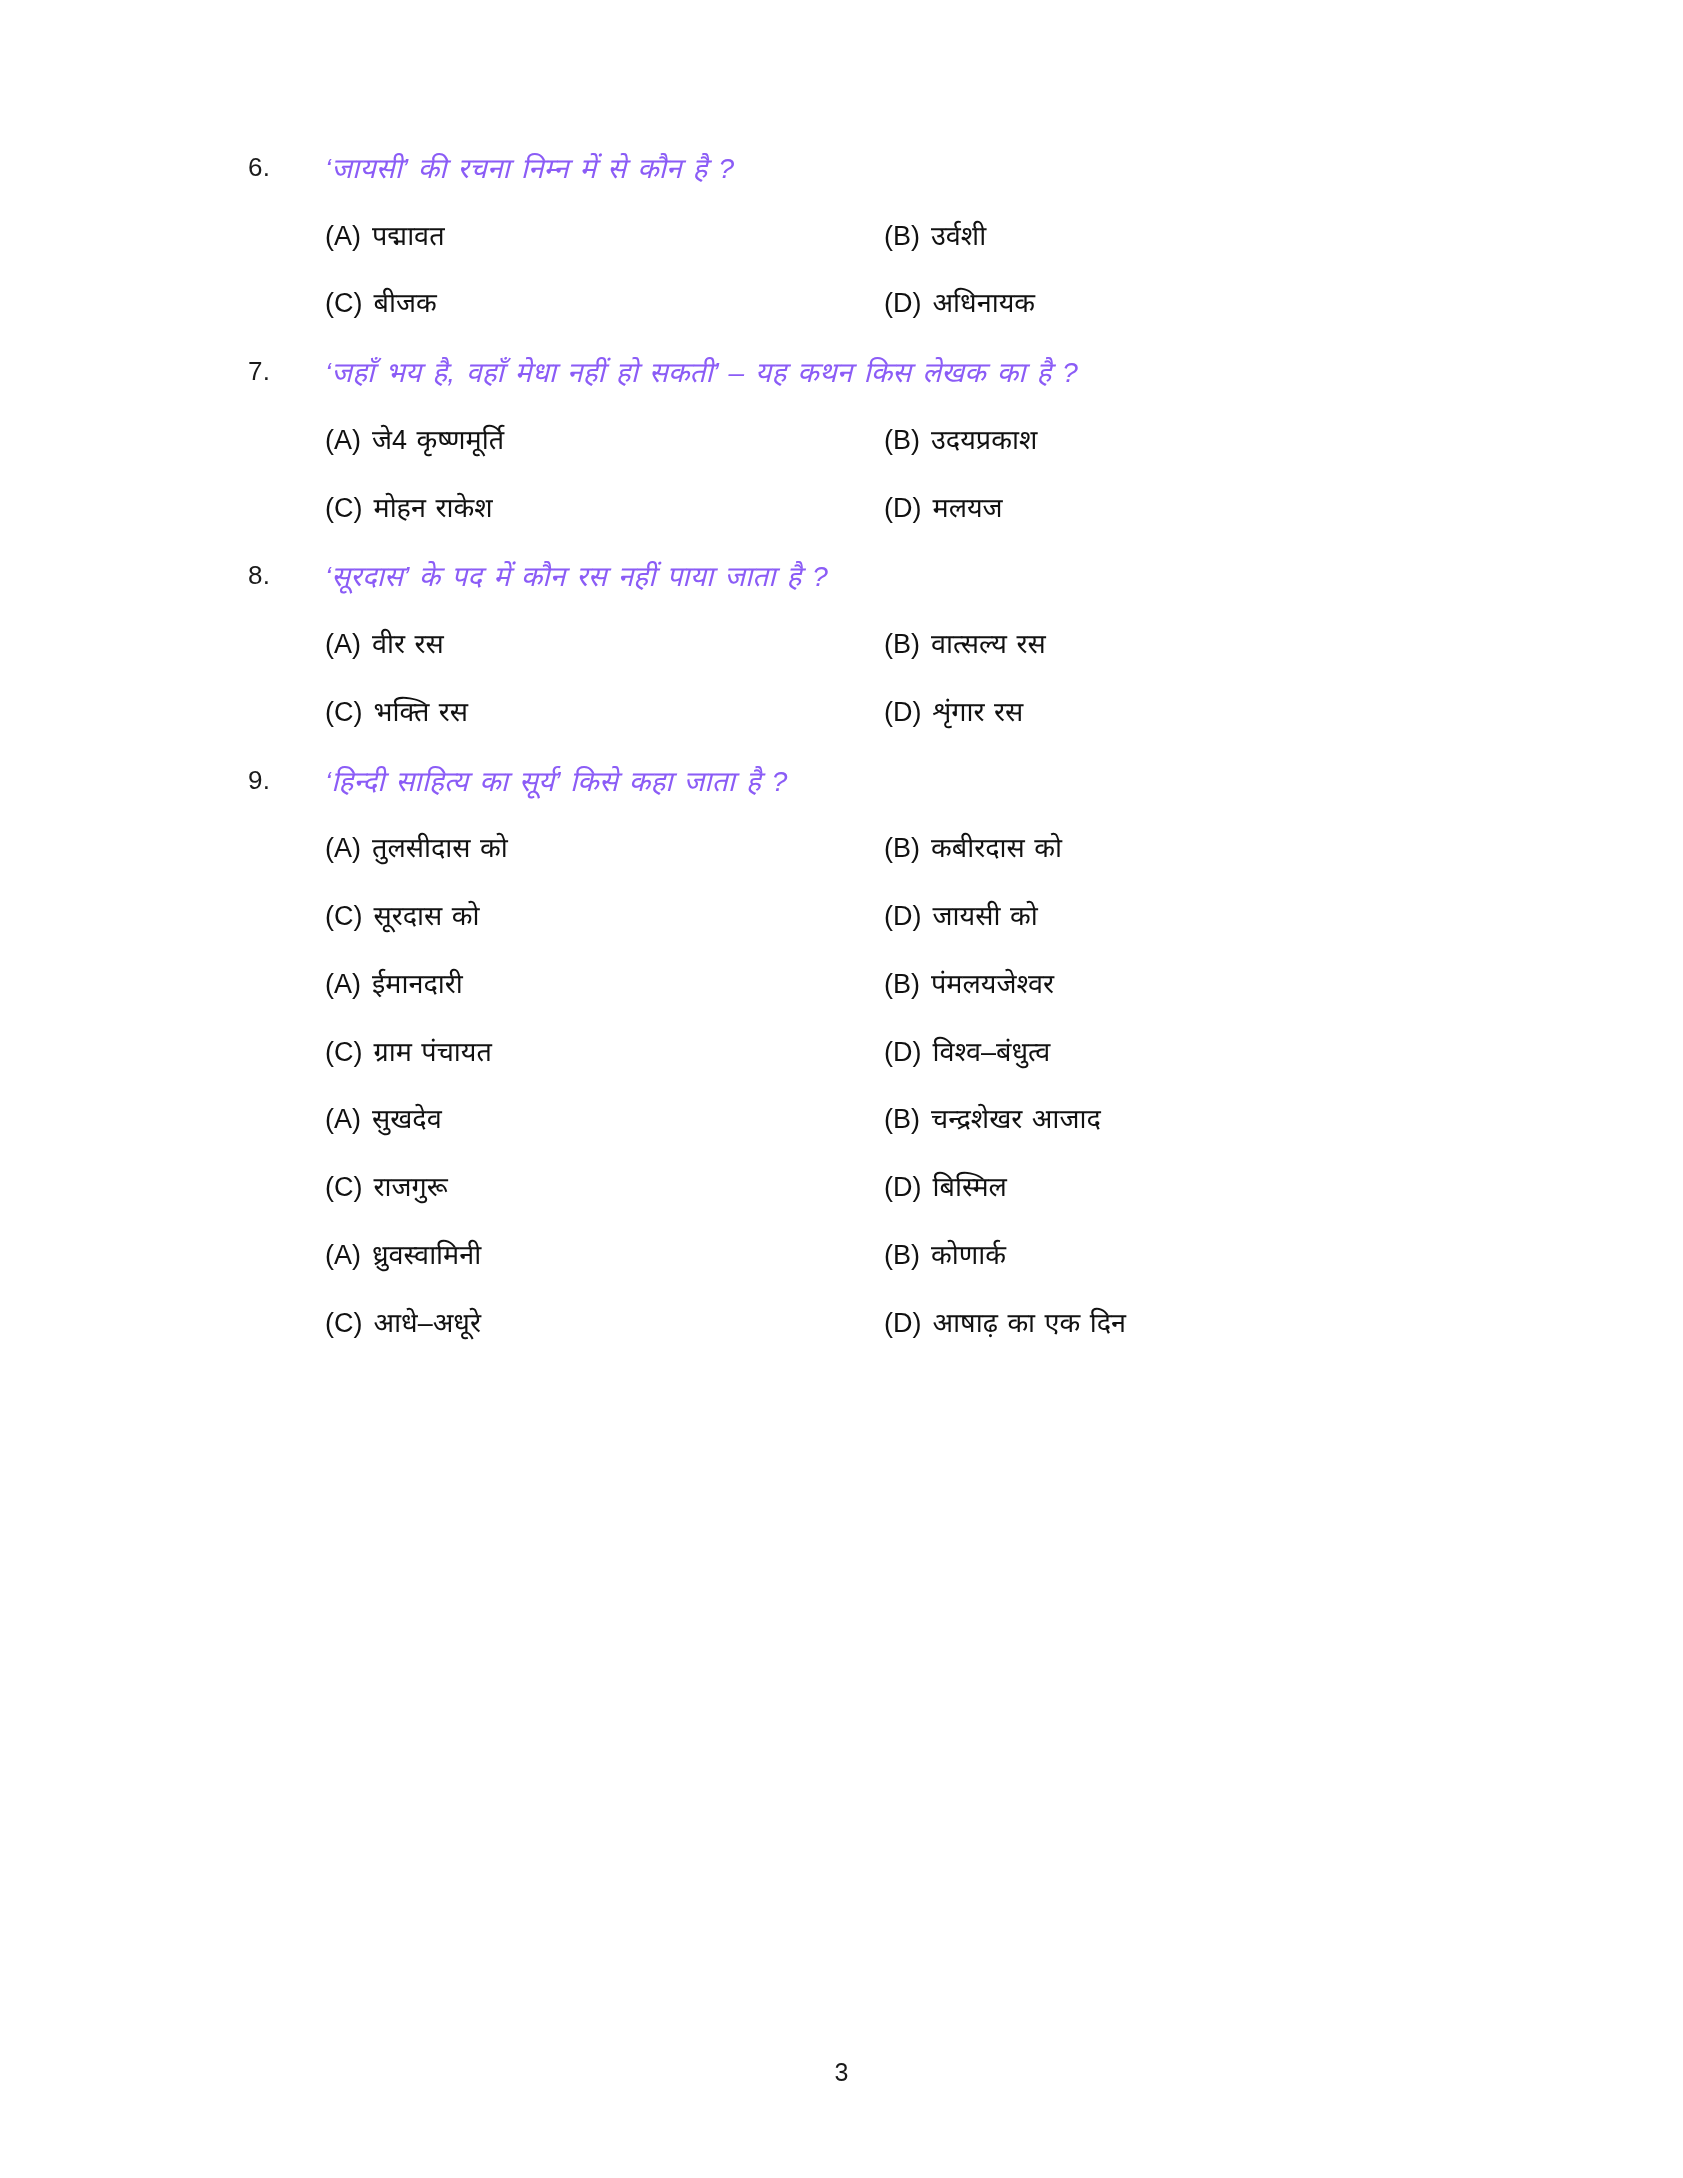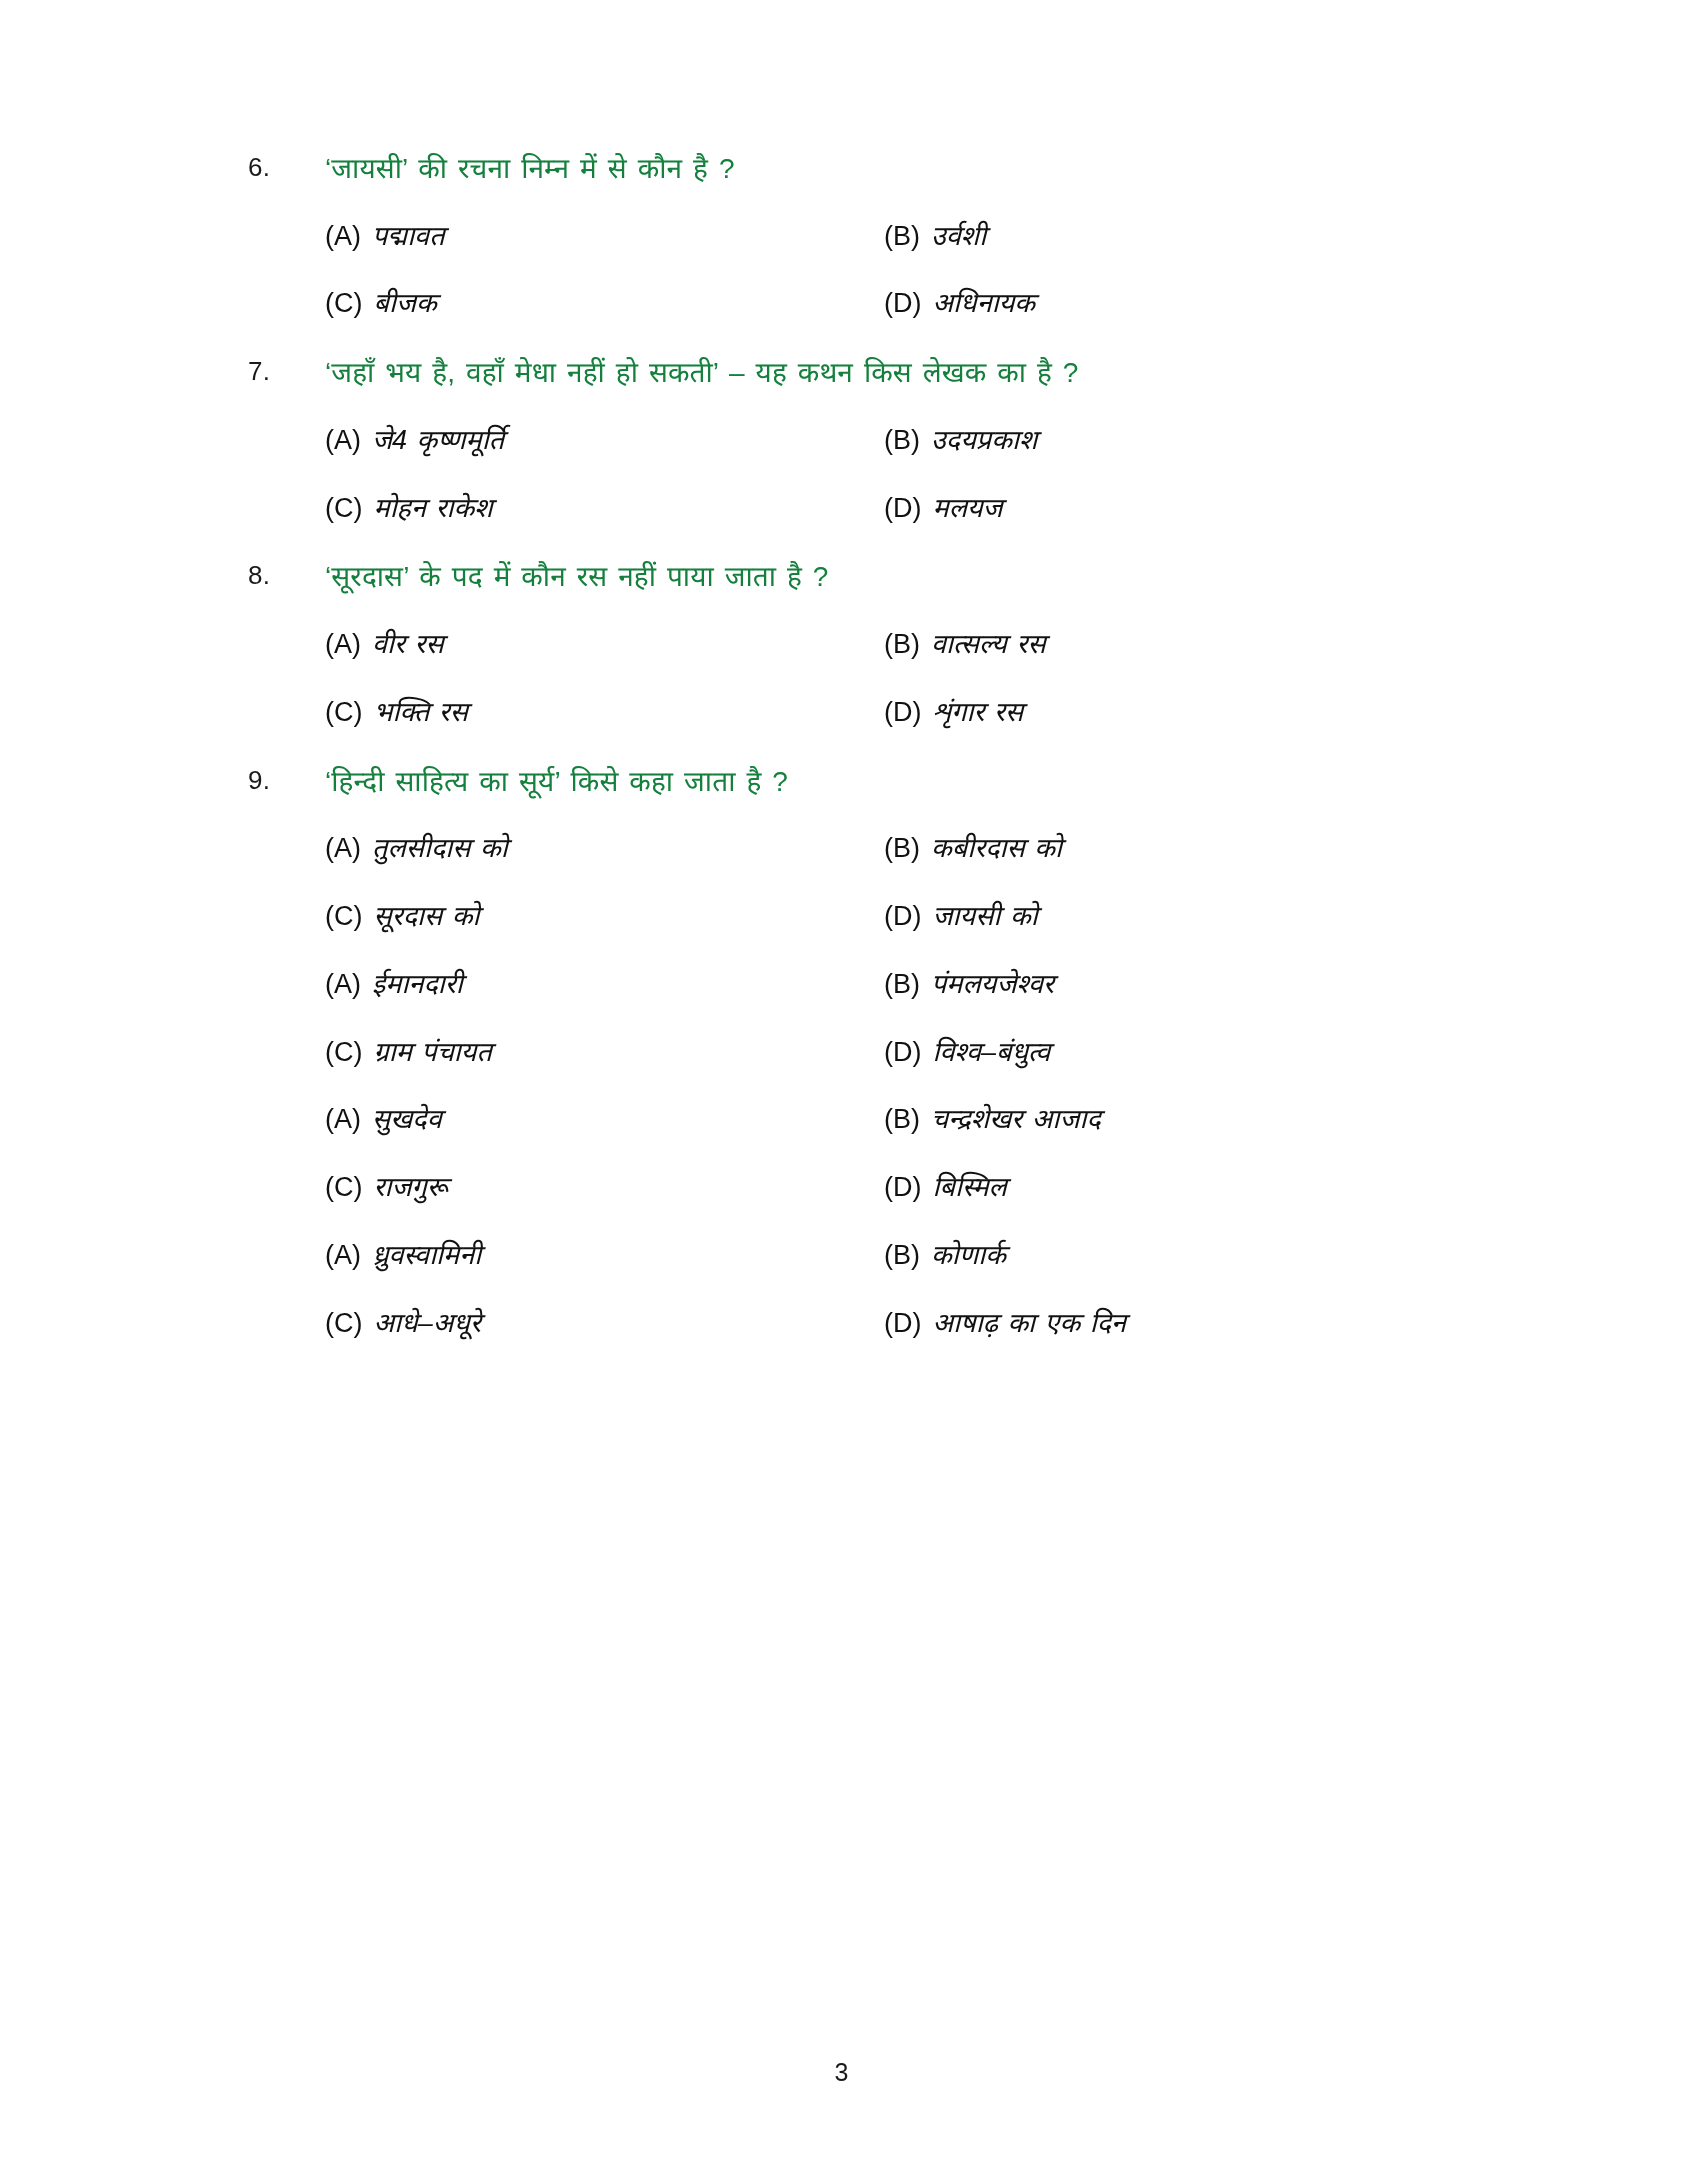--- a/index.html
+++ b/index.html
@@ -36,23 +36,24 @@
     flex: 0 0 77px;
     font-size: 26px;
     line-height: 1.45;
     color: #1b1b1b;
     letter-spacing: 0.2px;
   }
   .q-text {
     flex: 1 1 auto;
     font-size: 28px;
     line-height: 1.45;
-    color: #15803d;
+    color: #8b5cf6;
     letter-spacing: 0.1px;
     word-spacing: 3px;
+    font-style: italic;
   }
   .options {
     padding-left: 77px;
   }
   .opt-row {
     display: flex;
     align-items: flex-start;
     margin-bottom: 30px;
   }
   .opt {
@@ -69,21 +70,20 @@
   }
   .opt.col-b {
     flex: 1 1 auto;
   }
   .opt-label {
     margin-right: 11px;
     white-space: nowrap;
   }
   .opt-value {
     white-space: nowrap;
-    font-style: italic;
   }
   .page-footer {
     position: absolute;
     left: 0;
     right: 0;
     bottom: 91px;
     text-align: center;
     font-size: 25px;
     color: #1a1a1a;
   }

